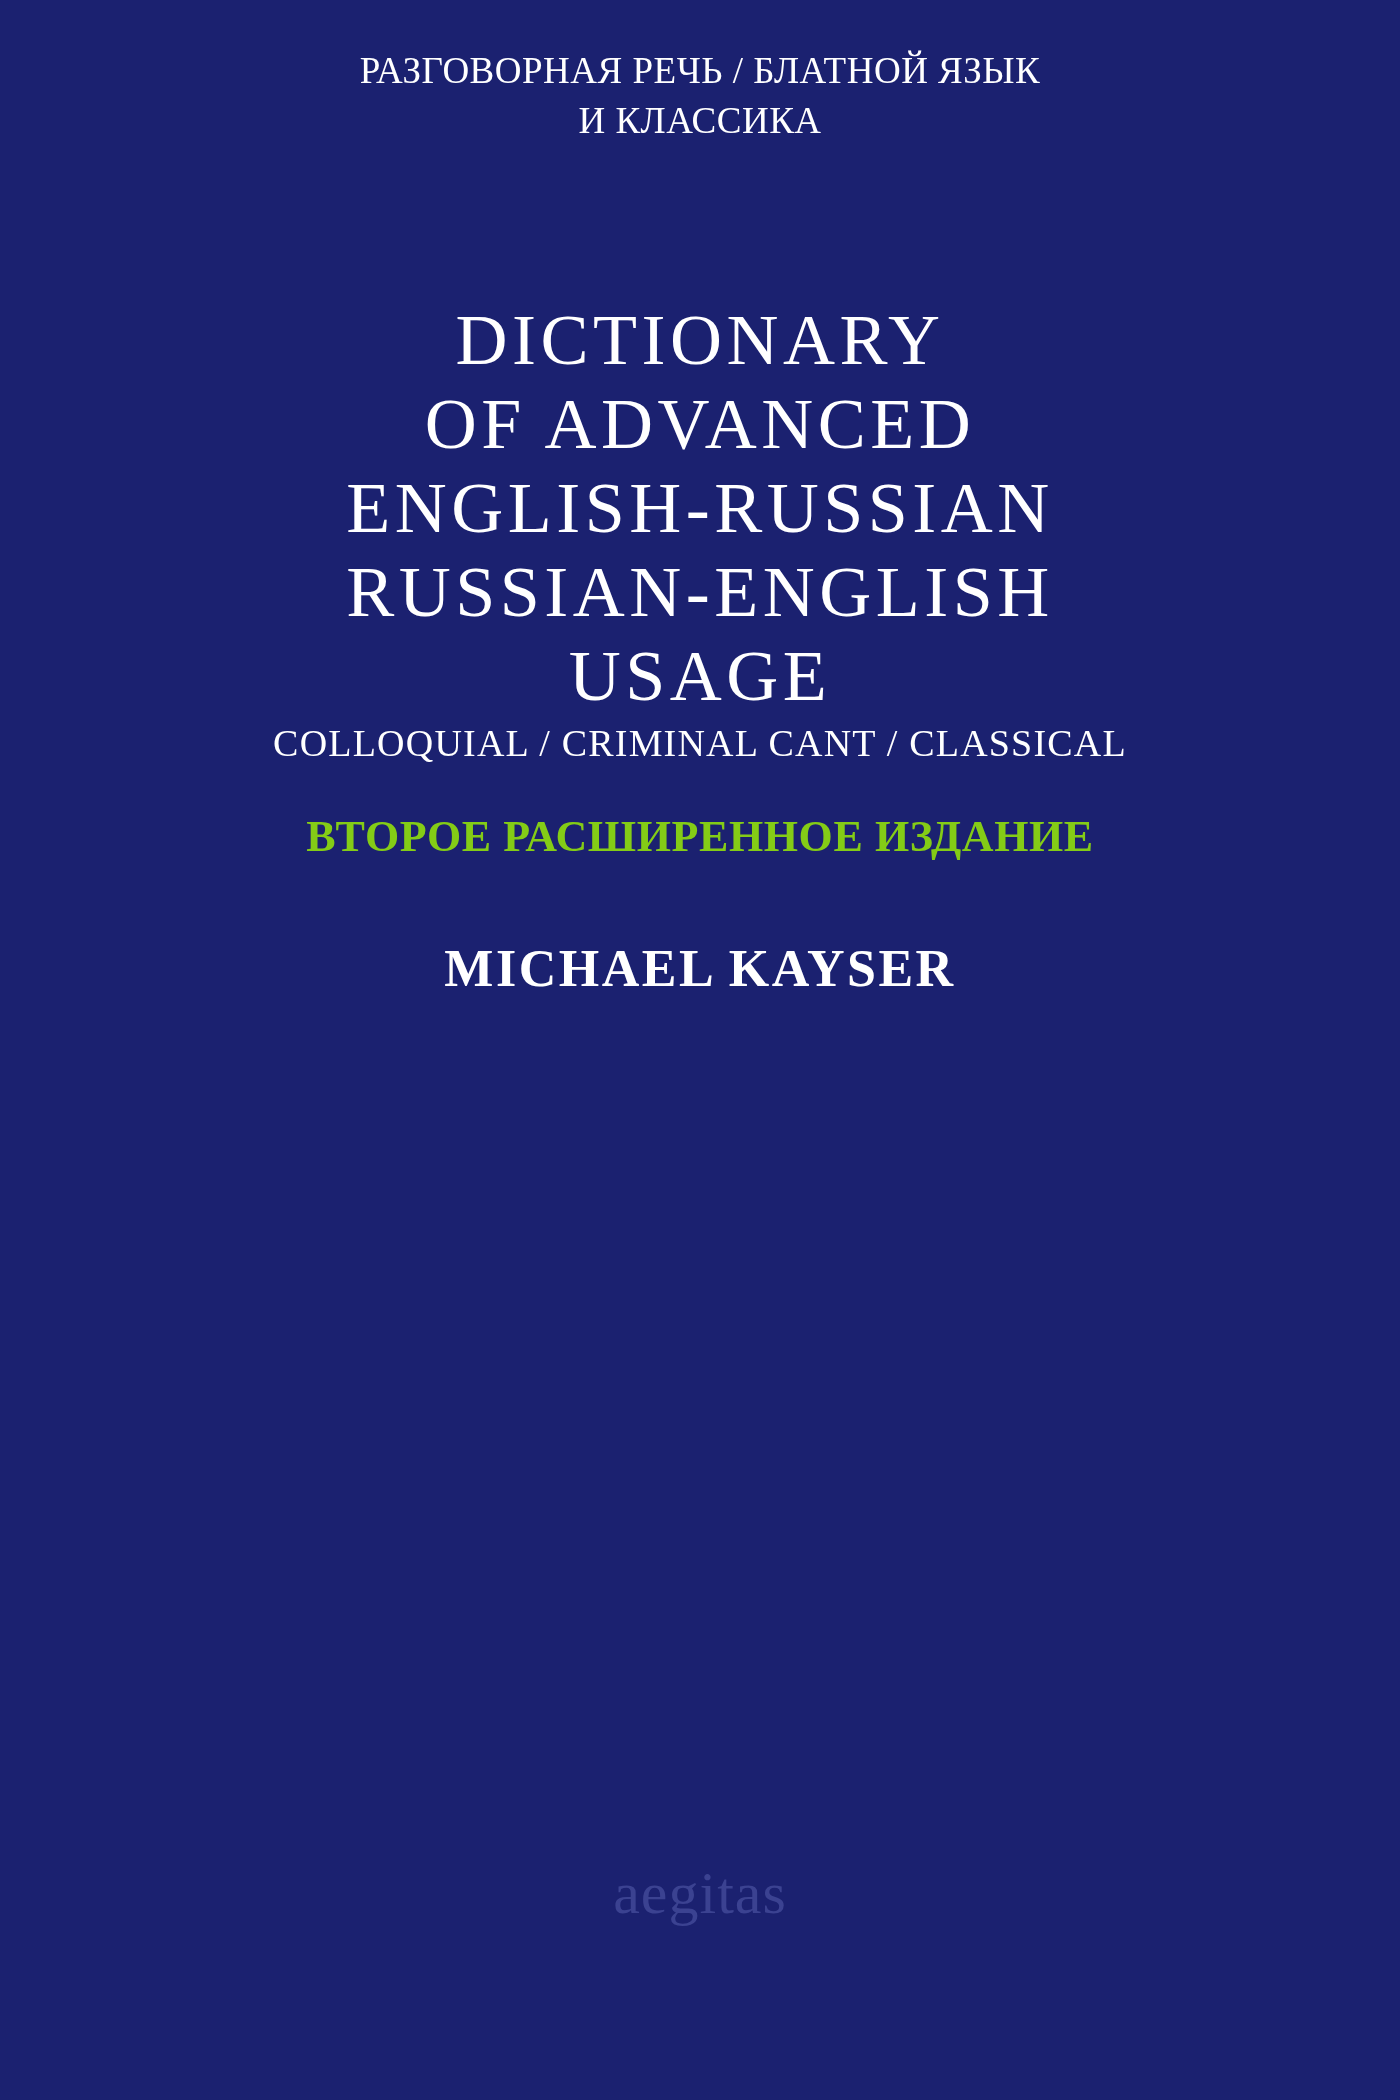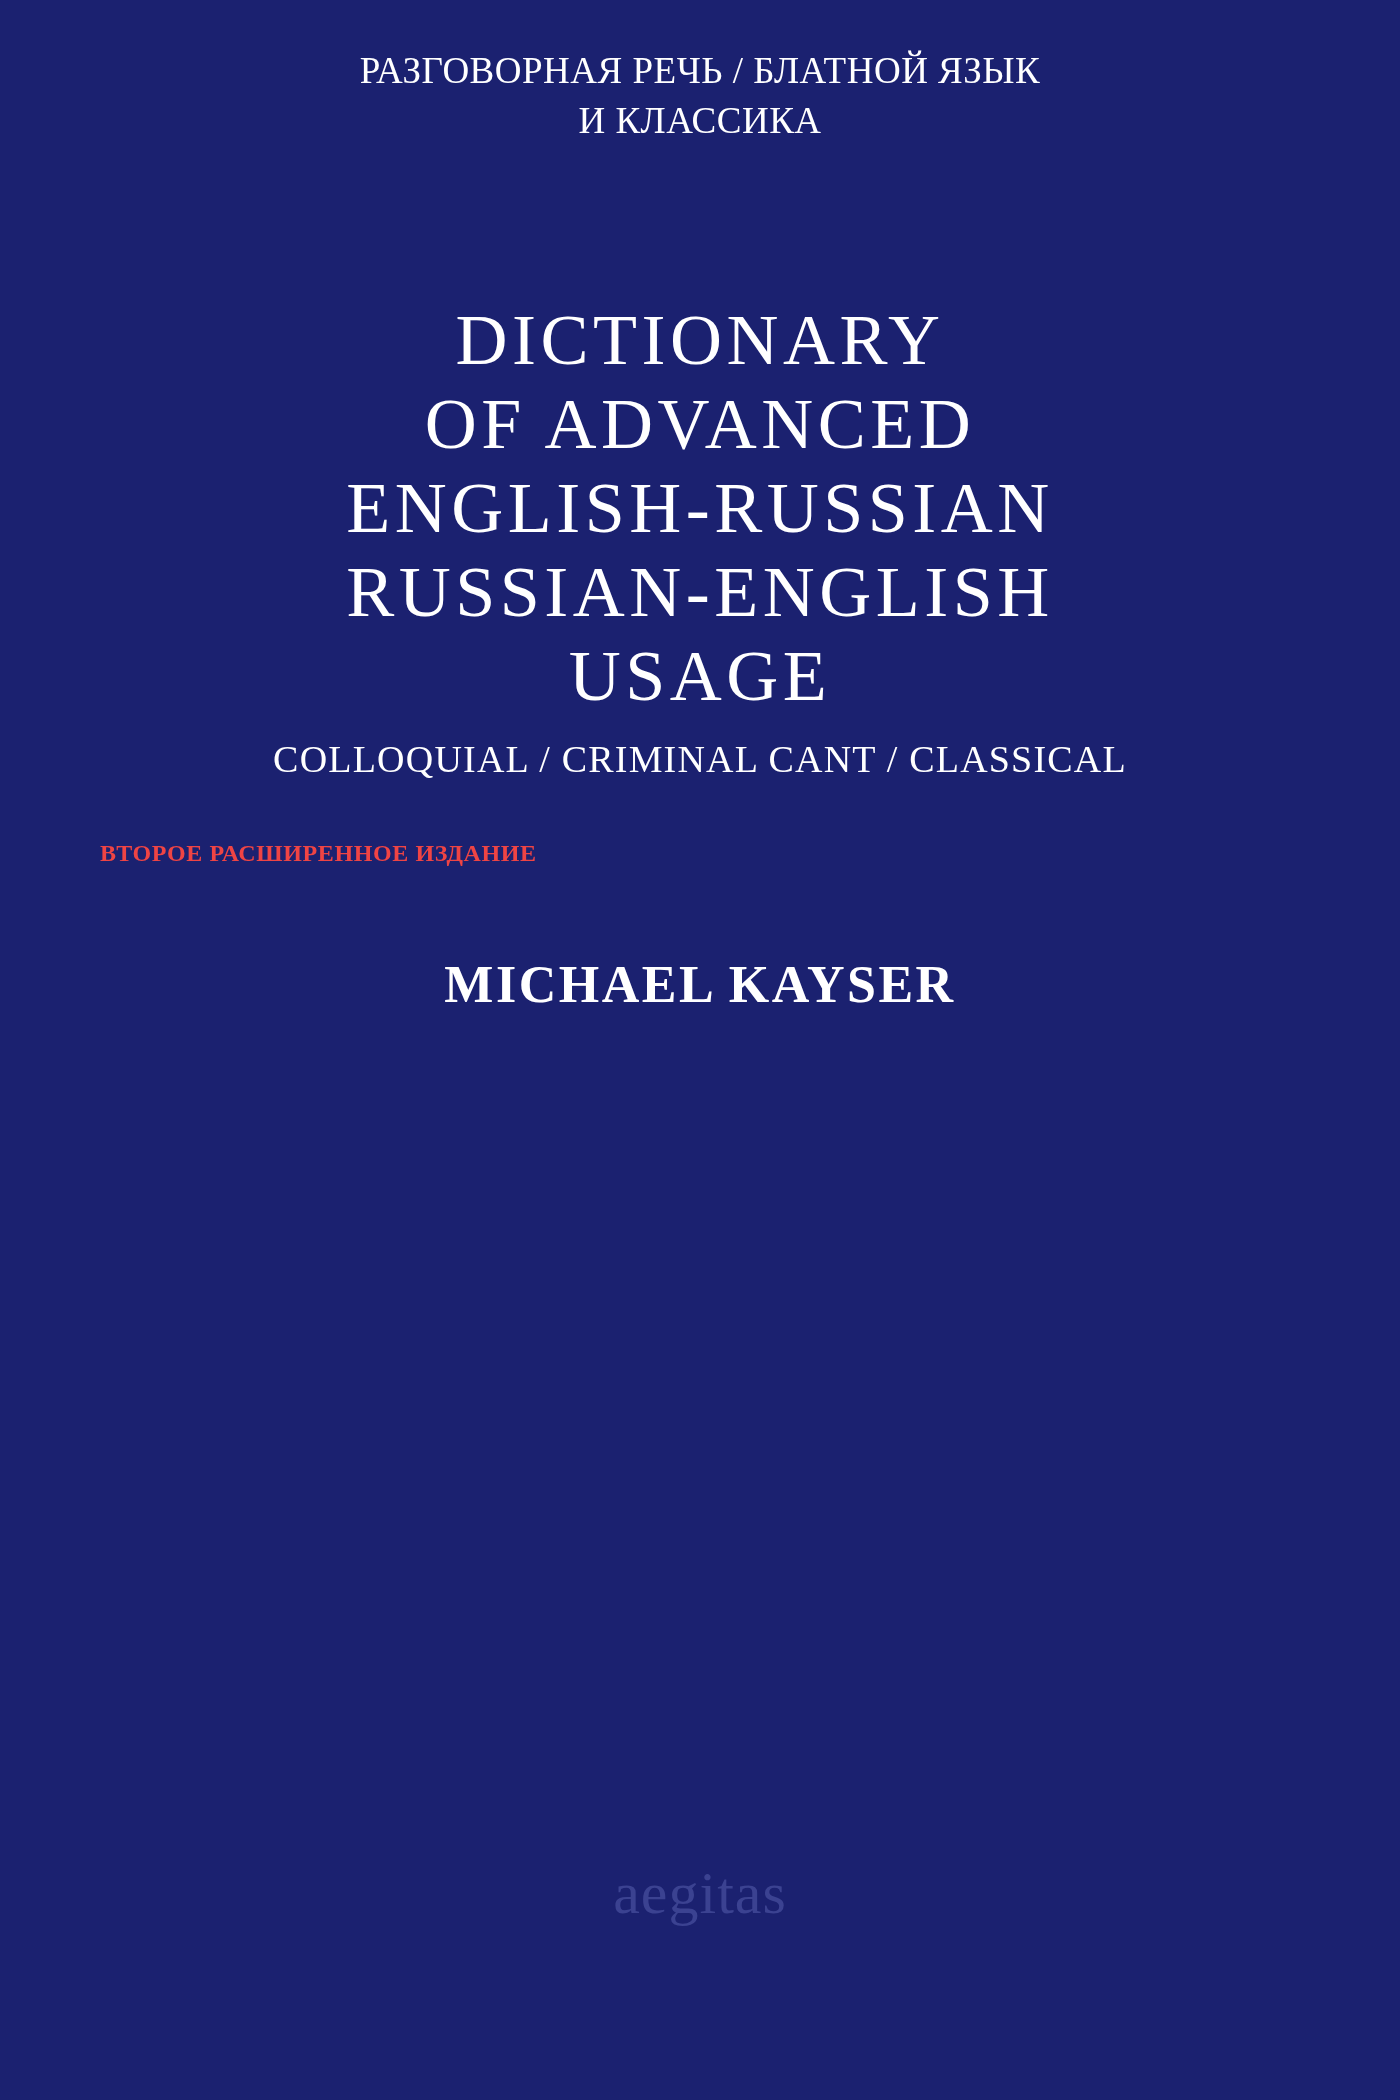--- a/index.html
+++ b/index.html
@@ -57,34 +57,33 @@
     text-align: center;
     color: #ffffff;
   }
   .en-title .line {
     font-size: 72px;
     line-height: 84px;
     letter-spacing: 4.5px;
     white-space: nowrap;
   }
   .en-sub {
-    margin-top: 16px;
     width: 1200px;
     text-align: center;
     color: #ffffff;
     font-size: 38px;
     line-height: 50px;
     letter-spacing: 1.2px;
   }
   .edition {
     margin-top: 46px;
     width: 1200px;
-    text-align: left;
-    color: #ef4444;
-    font-size: 24px;
+    text-align: center;
+    color: #84cc16;
+    font-size: 44px;
     line-height: 46px;
     font-weight: bold;
     letter-spacing: 0.6px;
   }
   .author {
     margin-top: 78px;
     width: 1200px;
     text-align: center;
     color: #ffffff;
     font-size: 52px;

